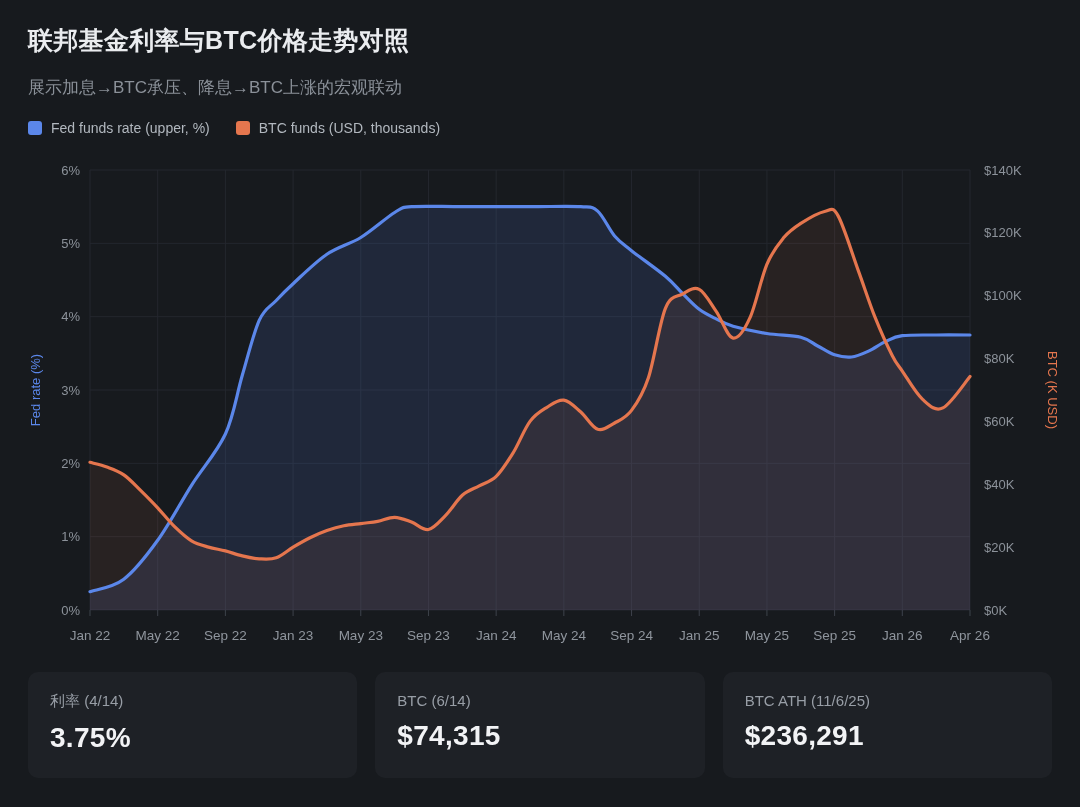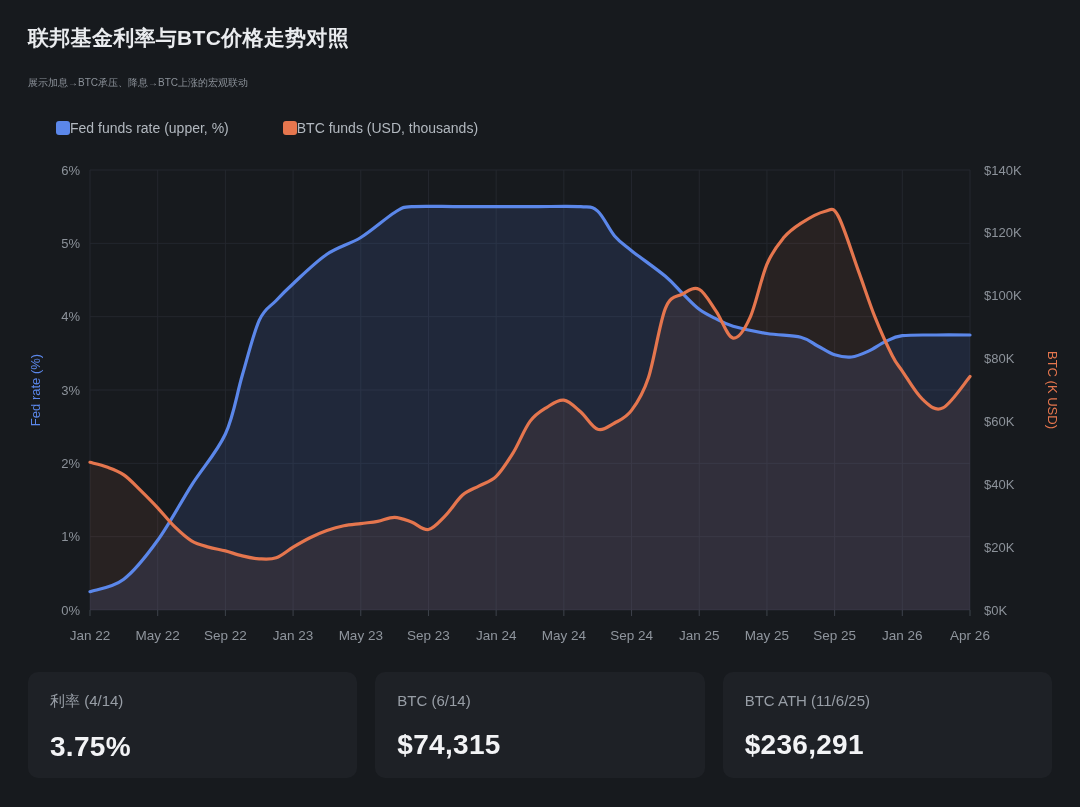--- a/index.html
+++ b/index.html
@@ -1,30 +1,30 @@
 <!DOCTYPE html>
 <html><head>
 <meta charset="utf-8">
 <style>
   html,body{margin:0;padding:0;}
   body{
     width:1080px;height:807px;position:relative;overflow:hidden;
     background:#171a1e;
     font-family:"Liberation Sans","DejaVu Sans",sans-serif;
   }
-  .title{position:absolute;left:28px;top:24px;font-size:21px;font-weight:bold;color:#eaecef;letter-spacing:.3px;}
-  .subtitle{position:absolute;left:28px;top:76px;font-size:10px;color:#8b9199;}
+  .title{position:absolute;left:28px;top:24px;font-size:25px;font-weight:bold;color:#eaecef;letter-spacing:.3px;}
+  .subtitle{position:absolute;left:28px;top:76px;font-size:17px;color:#8b9199;}
   .legend{position:absolute;left:28px;top:120px;display:flex;gap:26px;align-items:center;}
-  .legend-item{display:flex;align-items:center;font-size:14px;color:#b2b8bf;cursor:pointer;margin-left:28px;}
+  .legend-item{display:flex;align-items:center;gap:9px;font-size:14px;color:#b2b8bf;cursor:pointer;}
   .swatch{width:14px;height:14px;border-radius:3px;display:inline-block;}
   #chart{position:absolute;left:0;top:160px;}
   .cards{position:absolute;left:28px;top:672px;width:1024px;display:flex;gap:18px;justify-content:space-between;}
   .card{flex:1;height:106px;background:#1e2126;border-radius:10px;padding:20px 22px;box-sizing:border-box;}
   .card-label{font-size:15px;color:#989ea6;}
-  .card-value{margin-top:20px;font-size:28px;font-weight:bold;color:#f2f3f5;letter-spacing:.3px;}
+  .card-value{margin-top:11px;font-size:28px;font-weight:bold;color:#f2f3f5;letter-spacing:.3px;}
 </style>
 </head>
 <body>
 
 <div class="title">联邦基金利率与BTC价格走势对照</div>
 <div class="subtitle">展示加息→BTC承压、降息→BTC上涨的宏观联动</div>
 
 <div class="legend">
   <div class="legend-item">
     <span class="swatch" style="background: rgb(91, 135, 234);"></span>

